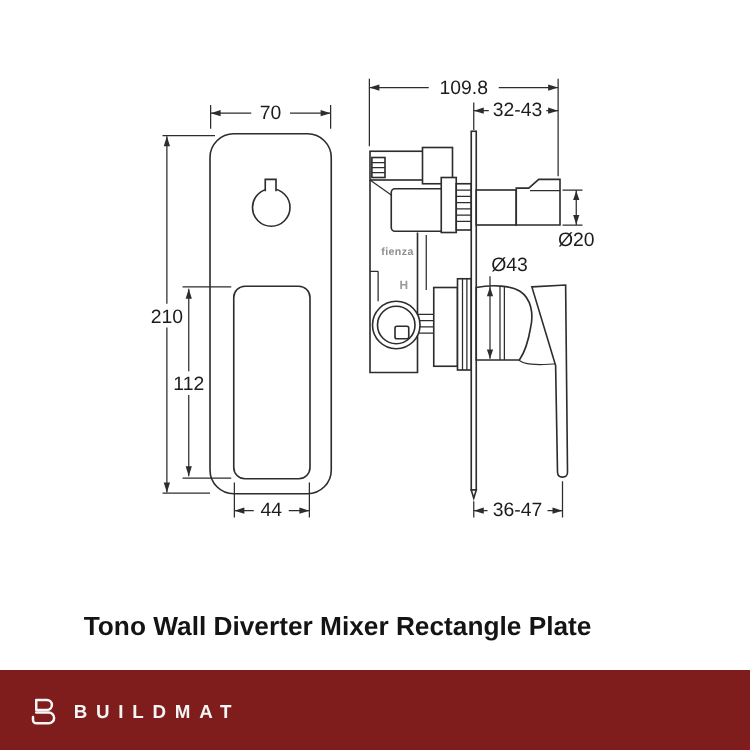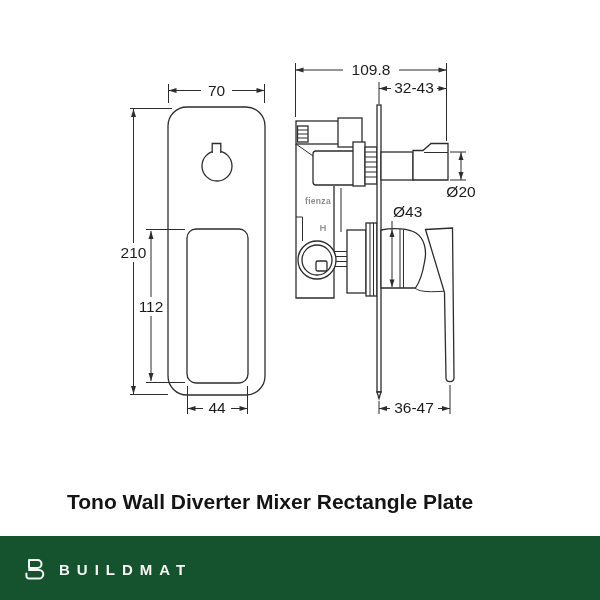--- a/index.html
+++ b/index.html
@@ -18,21 +18,21 @@
   .outline{stroke:#2d2d2d;stroke-width:1.3;fill:#ffffff;}
   .outline-nf{stroke:#2d2d2d;stroke-width:1.3;fill:none;}
   .arr{fill:#2d2d2d;stroke:none;}
   .dimbg{fill:#ffffff;stroke:none;}
   .title{
     position:absolute;left:19px;top:490px;
     font-size:21px;font-weight:bold;color:#141414;letter-spacing:0;margin-left:48px;
   }
   .footer{
     position:absolute;left:0;top:536px;width:600px;height:64px;
-    background:#14532d;display:flex;align-items:center;justify-content:space-between;
+    background:#7f1d1d;display:flex;align-items:center;justify-content:space-between;
     box-sizing:border-box;padding:0 16px 0 22px;
   }
   .brand-left{display:flex;align-items:center;gap:11px;}
   .bm-text{
     color:#f5f5f5;font-size:15px;font-weight:bold;letter-spacing:7px;
     transform:translateY(1px);
   }
   .brand-right{color:#ffffff;font-size:35px;letter-spacing:-.5px;transform:translateY(-3px);}
   .brand-right sup{font-size:8px;vertical-align:18px;letter-spacing:0;}
 </style>

